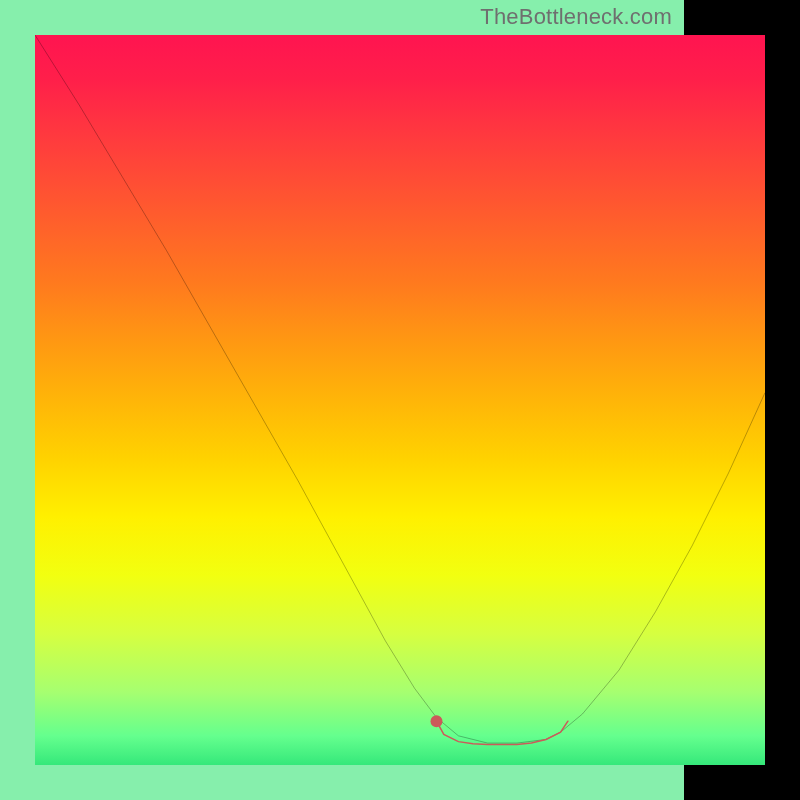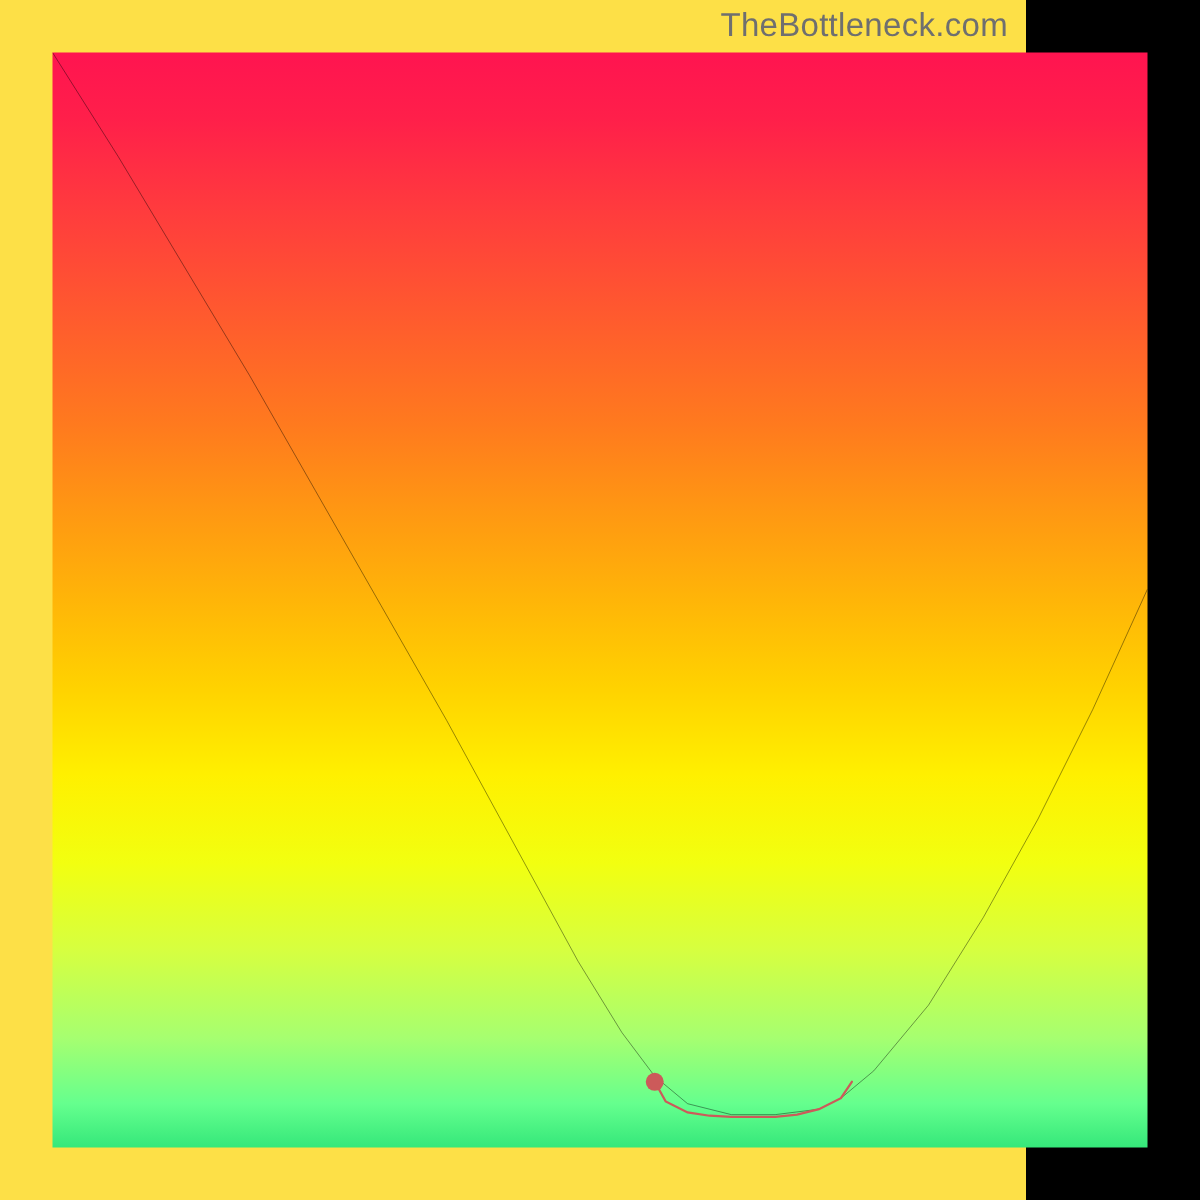--- a/index.html
+++ b/index.html
@@ -8,21 +8,21 @@
     width: 800px;
     height: 800px;
     background: #000;
     overflow: hidden;
     font-family: Arial, Helvetica, sans-serif;
   }
   .frame {
     position: relative;
     width: 684px;
     height: 800px;
-    background: #fde047;
+    background: #86efac;
   }
   .watermark {
     position: absolute;
     top: 4px;
     right: 12px;
     color: #6f6f6f;
     font-size: 22px;
     font-weight: 500;
     letter-spacing: 0.2px;
     z-index: 3;

